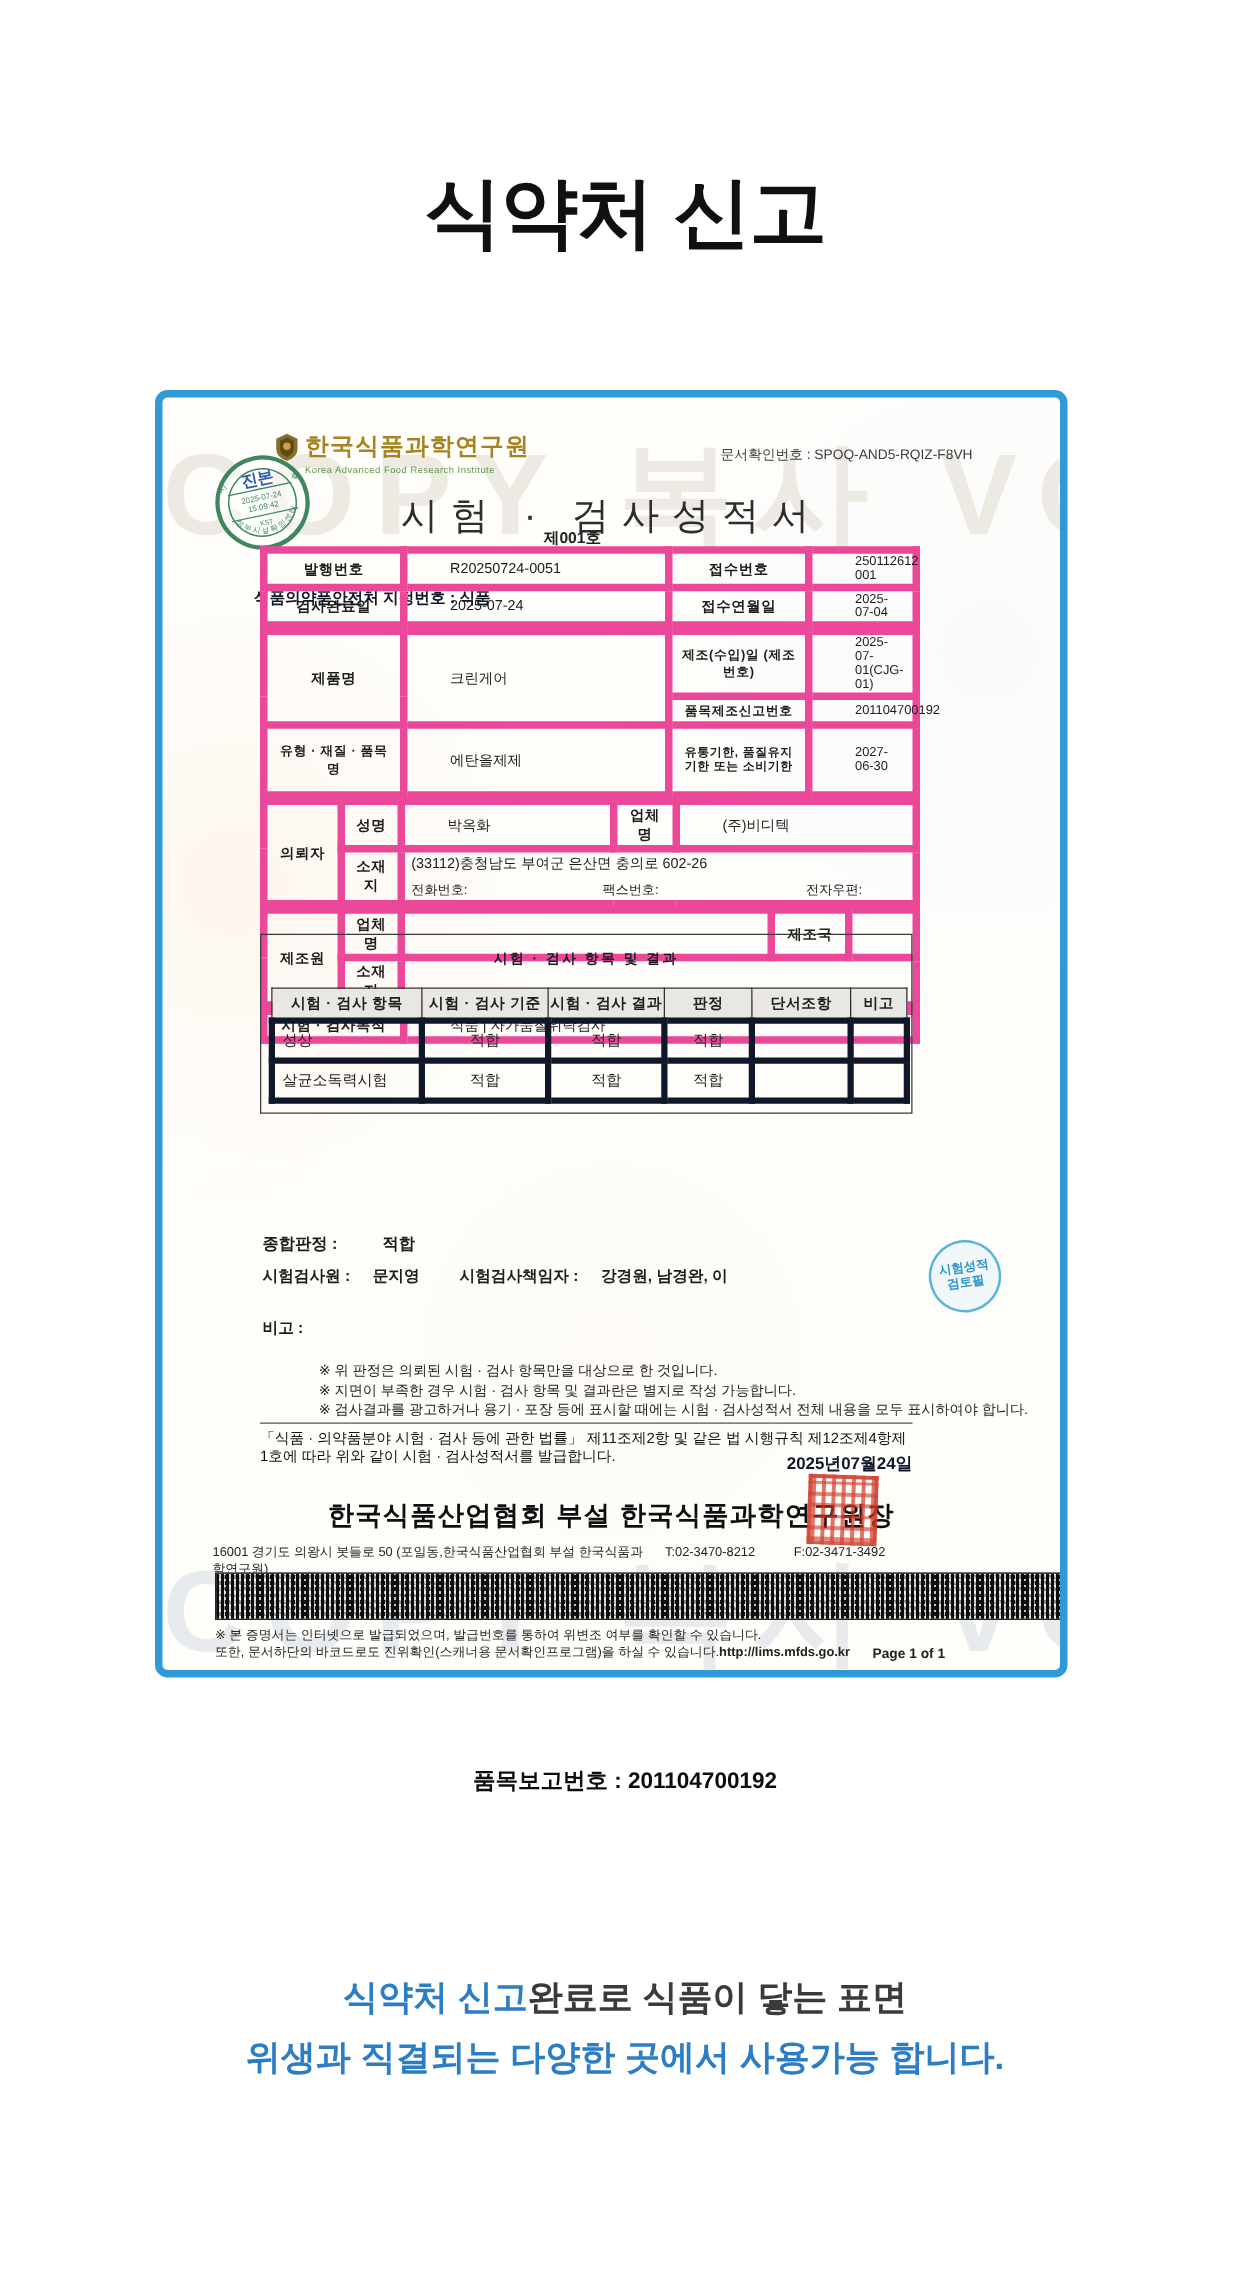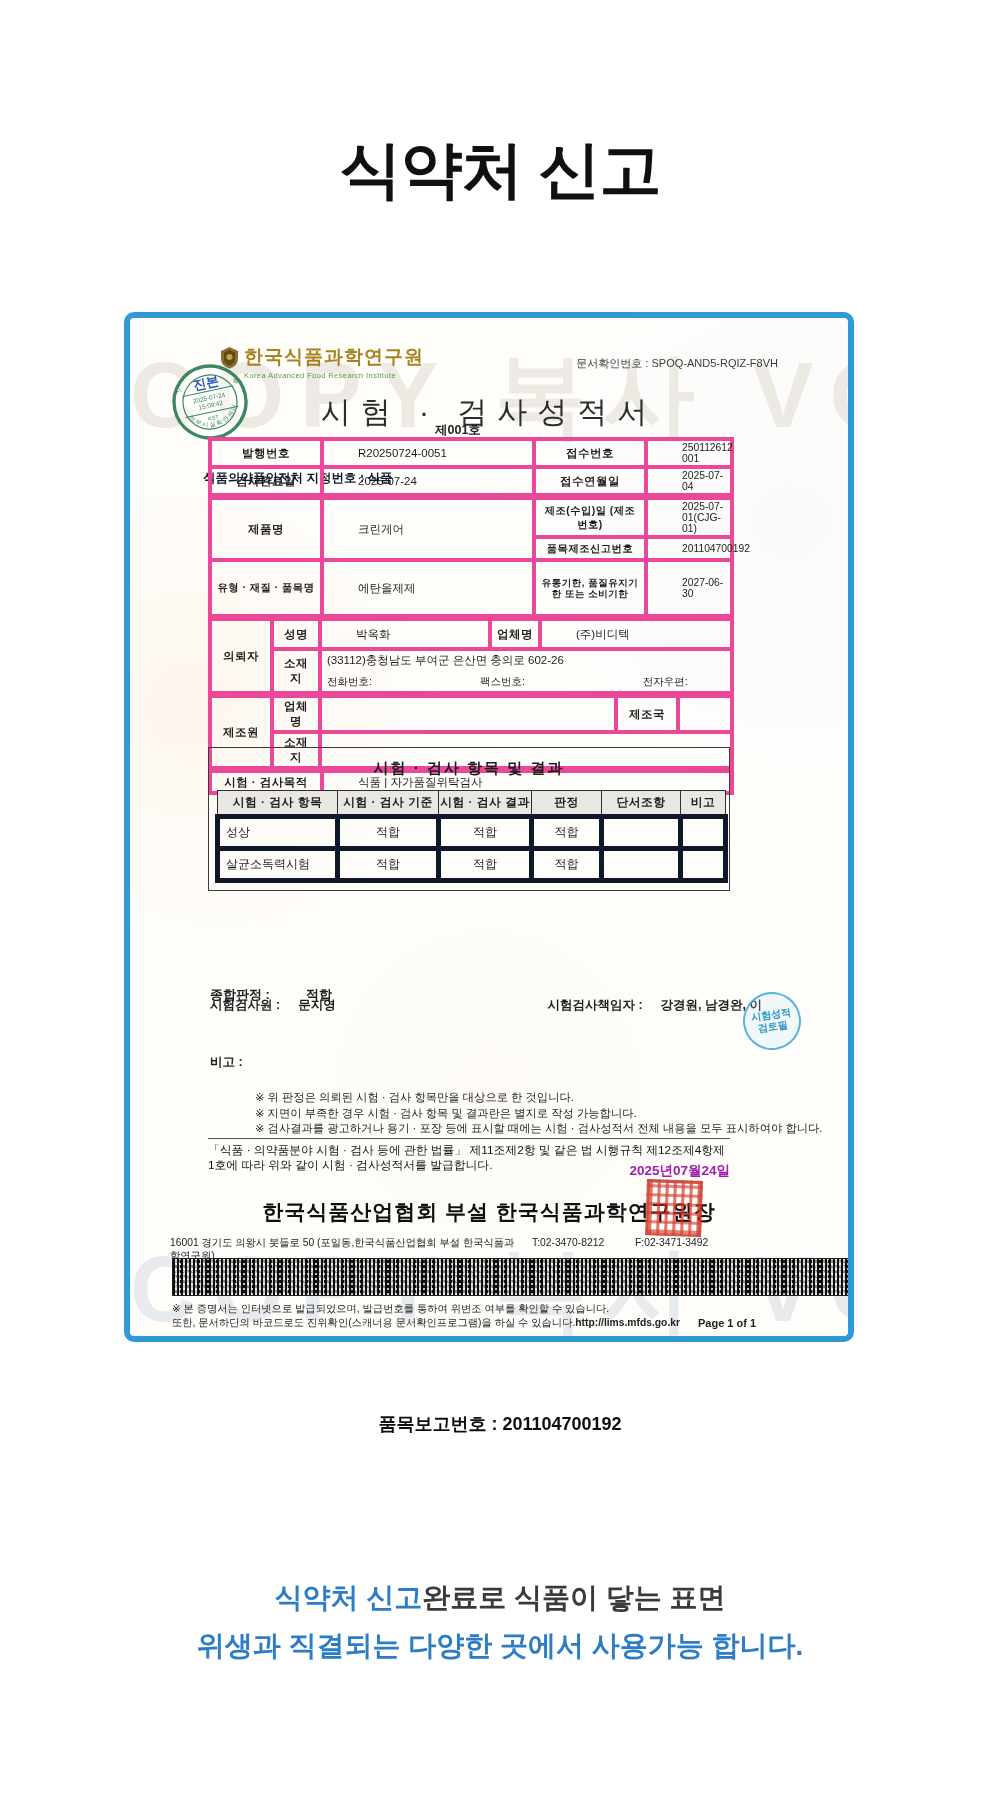--- a/index.html
+++ b/index.html
@@ -51,64 +51,64 @@
 
   .cert-title{ position:absolute; top:74px; left:0; width:100%; text-align:center;
     font-size:30px; font-weight:500; letter-spacing:10px; color:#2d2d2d; }
 
   .designation{ position:absolute; left:73px; top:104px; font-size:12.5px; font-weight:700; color:#0f172a;margin-top:48px; }
   .doc-no{ position:absolute; left:305px; top:104px; font-size:12.5px; font-weight:700; color:#222; }
 
   
   .info-tables{ position:absolute; left:78px; top:120px; width:522px; }
   .info-tables table{ width:100%; border-collapse:collapse; table-layout:fixed; margin-top:-1px; }
-  .info-tables td{ border:4px solid #ec4899; font-size:11.5px; color:#1c1c1c;
+  .info-tables td{ border:6px solid #ec4899; font-size:11.5px; color:#1c1c1c;
     padding:1px 5px; vertical-align:middle; background:transparent; }
   td.lab{ text-align:center; font-weight:600; letter-spacing:.5px; }
   td.val{ text-align:left;padding-left:34px; }
   td.small{ font-size:10.3px; }
   td.tiny{ font-size:9.5px; line-height:11px; }
   .h23 td{ height:23px; } .h24 td{ height:24px; }
   .contact-row{ display:flex; font-size:10.5px; margin-top:7px; }
   .contact-row span:nth-child(2){ margin-left:108px; }
   .contact-row span:nth-child(3){ margin-left:118px; }
 
   
   .results-box{ position:absolute; left:78px; top:429px; width:522px; height:144px;
     border:1.5px solid #3a3a3a; }
-  .results-title{ text-align:center; margin-top:11px; font-size:15px; font-weight:700;
+  .results-title{ text-align:center; margin-top:11px; font-size:11px; font-weight:700;
     letter-spacing:2px; color:#1a1a1a; }
   .results-table{ position:absolute; left:6px; top:42px; width:508px;
     border-collapse:collapse; table-layout:fixed; }
   .results-table th{ border:1.5px solid #2f2f2f; background:#e9e7e1;
     font-size:11.8px; font-weight:700; height:26px; letter-spacing:.5px; }
   .results-table td{ border:5px solid #0f172a; font-size:12px; height:32px;
     text-align:center; }
   .results-table td.item{ text-align:left; padding-left:6px; }
 
   
   .overall{ position:absolute; left:80px; top:668px; font-size:13px; font-weight:700; }
   .overall .v{ margin-left:36px; }
-  .testers{ position:absolute; left:80px; top:679px; width:552px; font-size:12.5px;
-    font-weight:700; display:flex; justify-content:space-between;gap:32px; }
+  .testers{ position:absolute; left:80px; top:695px; width:552px; font-size:12.5px;
+    font-weight:700; display:flex; justify-content:flex-start;gap:32px; }
   .testers .v{ margin-left:18px; font-weight:600; }
   .review-stamp{ position:absolute; left:613px; top:674px; width:58px; height:58px;
     border-radius:50%; border:2.5px solid rgba(62,168,214,.85);
     background:rgba(190,228,245,.22); color:rgba(35,145,195,.95);
     display:flex; flex-direction:column; align-items:center; justify-content:center;
     font-size:10px; font-weight:700; line-height:12px; transform:rotate(-8deg); }
   .remark{ position:absolute; left:80px; top:736px; font-size:12.5px; font-weight:700; }
 
   .notes{ position:absolute; left:82px; top:772px; font-size:11.3px; line-height:15.5px; color:#222;margin-left:43px; }
 
   .legal-sep{ position:absolute; left:78px; top:820px; width:522px; border-top:1px solid #555; }
   .legal{ position:absolute; left:78px; top:825px; width:522px; font-size:11.8px;
     line-height:14.5px; color:#111; }
   .legal-date{ position:absolute; left:78px; top:844px; width:522px; text-align:right;
-    font-size:13.5px; font-weight:600; color:#a21caf; }
+    font-size:13.5px; font-weight:600; color:#0f172a; }
 
   .issuer-name{ position:absolute; left:0; top:880px; width:100%; text-align:center;
     font-size:21px; font-weight:800; letter-spacing:1px; color:#0f0f0f; }
   .red-seal{ position:absolute; left:516px; top:862px; width:56px; height:56px;
     border:3px solid rgba(206,52,36,.85); transform:rotate(2deg); opacity:.9;
     background:
       repeating-linear-gradient(90deg, rgba(206,52,36,.75) 0 3px, transparent 3px 8px),
       repeating-linear-gradient(0deg, rgba(206,52,36,.65) 0 3px, transparent 3px 9px); }
 
   .issuer-addr{ position:absolute; left:40px; top:918px; width:690px; height:32px;

